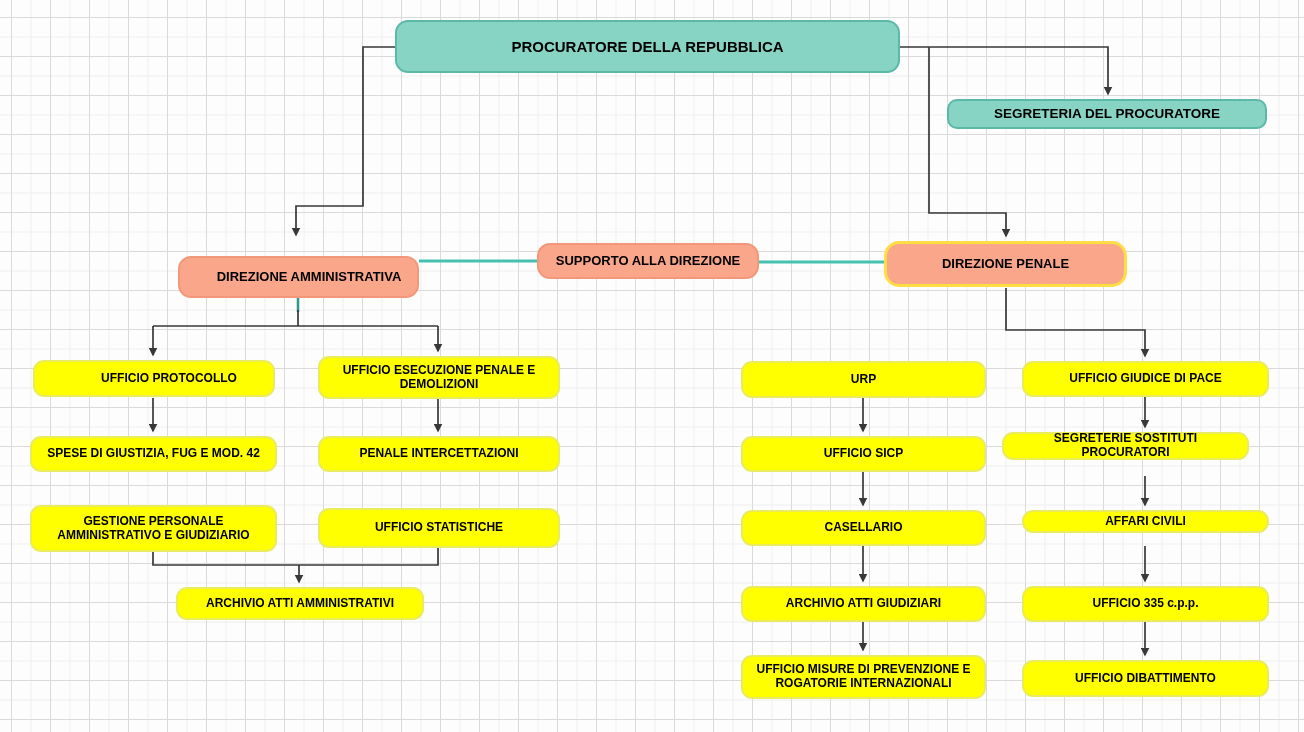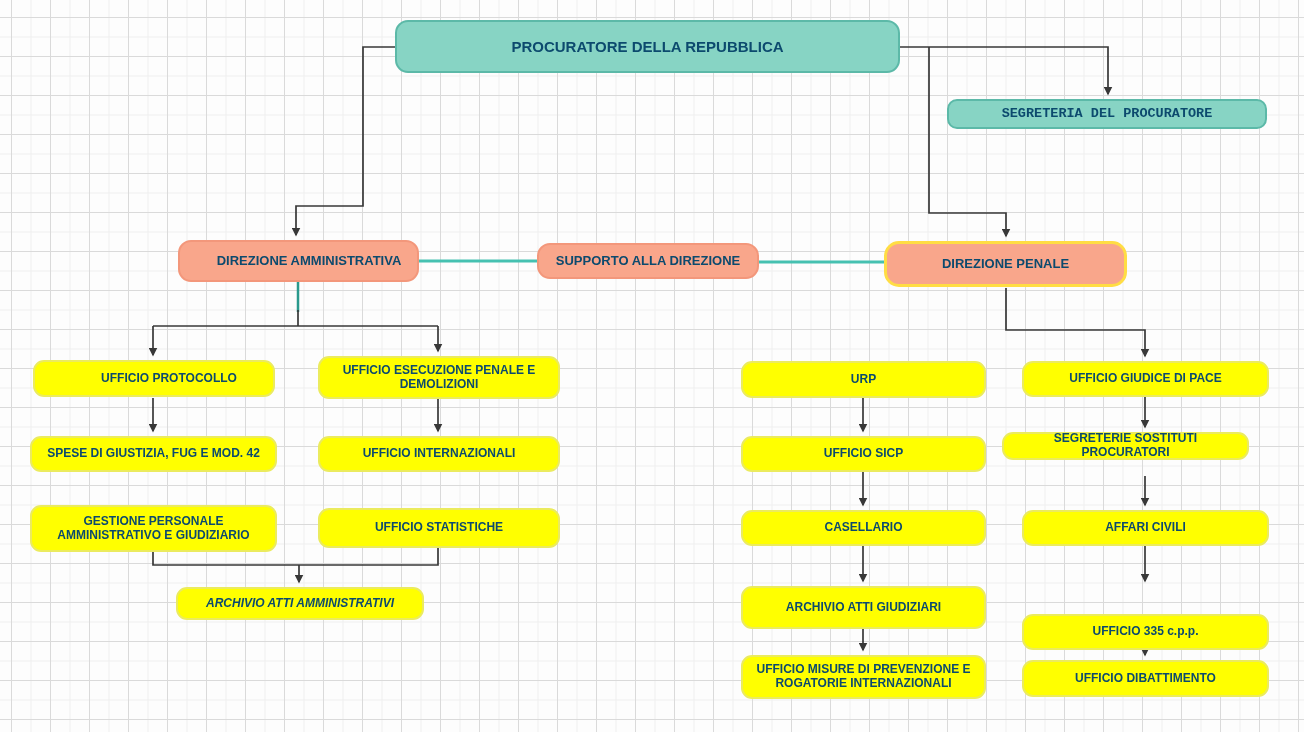--- a/index.html
+++ b/index.html
@@ -17,32 +17,32 @@
     background-size:39px 39px,39px 39px,19.5px 19.5px,19.5px 19.5px;
     background-position:11px 17px,11px 17px,11px 17px,11px 17px;
   }
   .connectors{position:absolute;left:0;top:0;z-index:1;}
   .node{
     position:absolute;
     z-index:2;
     display:flex;align-items:center;justify-content:center;
     text-align:center;
     font-weight:bold;
-    color:#0c4a6e;
+    color:#000000;
     line-height:1.15;
     box-sizing:border-box;
     padding:2px 8px;
   }
   .teal{
     background:#87d4c4;
     border:2px solid #5cb9a8;
     border-radius:13px;
     font-size:15px;
   }
-  .teal.small{font-size:13.5px;border-radius:10px;font-family:Liberation Mono, monospace;}
+  .teal.small{font-size:13.5px;border-radius:10px;}
   .salmon{
     background:#f9a68b;
     border:2px solid #f3977b;
     border-radius:13px;
     font-size:13px;
   }
   .salmon.yellow-border{
     border:3px solid #ffdd44;
     border-radius:15px;
   }
@@ -102,21 +102,21 @@
     <polyline points="1145,622 1145,655" fill="none" stroke="#383838" stroke-width="1.7" marker-end="url(#arrow)"></polyline>
   </svg>
 
   <div class="node teal" style="left:395px;top:20px;width:505px;height:53px;">
     <span>PROCURATORE DELLA REPUBBLICA</span>
   </div>
   <div class="node teal small" style="left:947px;top:99px;width:320px;height:30px;">
     <span>SEGRETERIA DEL PROCURATORE</span>
   </div>
 
-  <div class="node salmon" style="left:178px;top:240px;width:241px;height:42px;padding-left:29px;">
+  <div class="node salmon" style="left:178px;top:256px;width:241px;height:42px;padding-left:29px;">
     <span>DIREZIONE AMMINISTRATIVA</span>
   </div>
   <div class="node salmon" style="left:537px;top:243px;width:222px;height:36px;align-items:center;">
     <span>SUPPORTO ALLA DIREZIONE</span>
   </div>
   <div class="node salmon yellow-border" style="left:884px;top:241px;width:243px;height:46px;">
     <span>DIREZIONE PENALE</span>
   </div>
 
   <div class="node yellow" style="left:33px;top:360px;width:242px;height:37px;padding-left:38px;">
@@ -126,55 +126,55 @@
     <span>SPESE DI GIUSTIZIA, FUG E MOD. 42</span>
   </div>
   <div class="node yellow" style="left:30px;top:505px;width:247px;height:47px;">
     <span>GESTIONE PERSONALE AMMINISTRATIVO E GIUDIZIARIO</span>
   </div>
 
   <div class="node yellow" style="left:318px;top:356px;width:242px;height:43px;">
     <span>UFFICIO ESECUZIONE PENALE E DEMOLIZIONI</span>
   </div>
   <div class="node yellow" style="left:318px;top:436px;width:242px;height:36px;">
-    <span>UFFICIO INTERNAZIONALI</span>
+    <span>PENALE INTERCETTAZIONI</span>
   </div>
   <div class="node yellow" style="left:318px;top:508px;width:242px;height:40px;">
     <span>UFFICIO STATISTICHE</span>
   </div>
 
-  <div class="node yellow" style="left:176px;top:587px;width:248px;height:33px;font-style:italic;">
+  <div class="node yellow" style="left:176px;top:587px;width:248px;height:33px;">
     <span>ARCHIVIO ATTI AMMINISTRATIVI</span>
   </div>
 
   <div class="node yellow" style="left:741px;top:361px;width:245px;height:37px;">
     <span>URP</span>
   </div>
   <div class="node yellow" style="left:741px;top:510px;width:245px;height:36px;">
     <span>CASELLARIO</span>
   </div>
   <div class="node yellow" style="left:741px;top:436px;width:245px;height:36px;">
     <span>UFFICIO SICP</span>
   </div>
-  <div class="node yellow" style="left:741px;top:586px;width:245px;height:43px;">
+  <div class="node yellow" style="left:741px;top:586px;width:245px;height:36px;">
     <span>ARCHIVIO ATTI GIUDIZIARI</span>
   </div>
   <div class="node yellow" style="left:741px;top:655px;width:245px;height:44px;">
     <span>UFFICIO MISURE DI PREVENZIONE E ROGATORIE INTERNAZIONALI</span>
   </div>
 
   <div class="node yellow" style="left:1022px;top:361px;width:247px;height:36px;">
     <span>UFFICIO GIUDICE DI PACE</span>
   </div>
   <div class="node yellow" style="left:1002px;top:432px;width:247px;height:28px;">
     <span>SEGRETERIE SOSTITUTI PROCURATORI</span>
   </div>
-  <div class="node yellow" style="left:1022px;top:510px;width:247px;height:36px;">
+  <div class="node yellow" style="left:1022px;top:510px;width:247px;height:23px;">
     <span>AFFARI CIVILI</span>
   </div>
-  <div class="node yellow" style="left:1022px;top:586px;width:247px;height:36px;margin-top:28px;">
+  <div class="node yellow" style="left:1022px;top:586px;width:247px;height:36px;">
     <span>UFFICIO 335 c.p.p.</span>
   </div>
   <div class="node yellow" style="left:1022px;top:660px;width:247px;height:37px;">
     <span>UFFICIO DIBATTIMENTO</span>
   </div>
 
 </div>
 
 </body></html>

